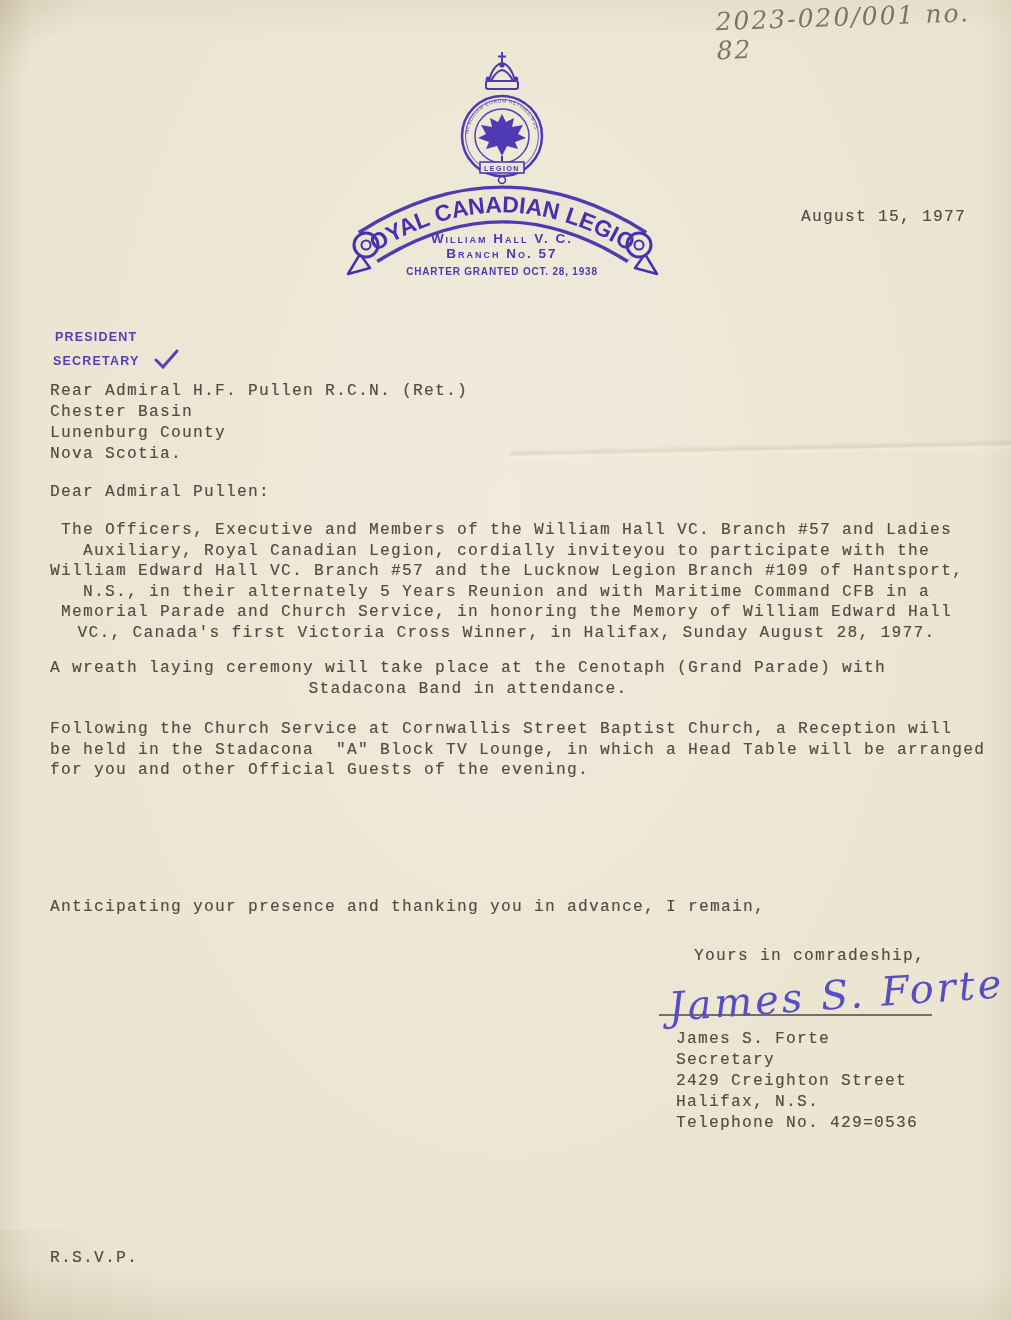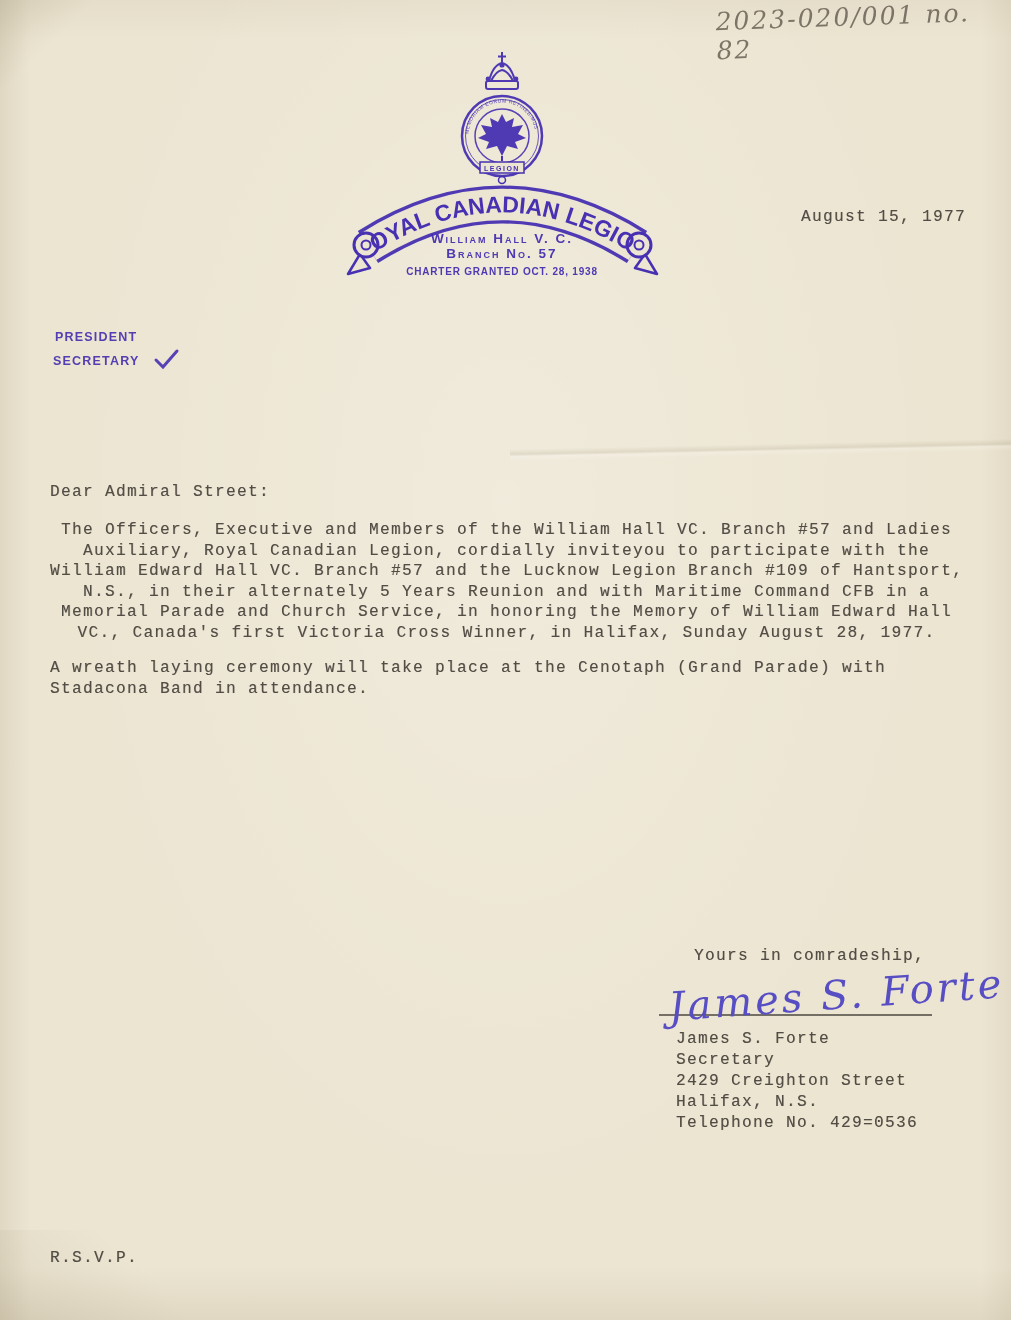--- a/index.html
+++ b/index.html
@@ -127,31 +127,39 @@
   <div class="tw" style="left:765px; top:207px;margin-left:36px;">August 15, 1977</div>
 
   <div class="stamp" style="left:55px; top:330px;">PRESIDENT</div>
   <div class="stamp" style="left:53px; top:354px;">SECRETARY</div>
   <div class="check">
     <svg width="28" height="22" viewBox="0 0 28 22">
       <path d="M4 12 L11 19 L25 3" stroke="#4730b2" stroke-width="3" fill="none" stroke-linecap="round"></path>
     </svg>
   </div>
 
+  <div class="tw addr" style="left:50px; top:381px;">Rear Admiral H.F. Pullen R.C.N. (Ret.)
+Chester Basin
+Lunenburg County
+Nova Scotia.</div>
 
-  <div class="tw" style="left:50px; top:482px;">Dear Admiral Street:</div>
+  <div class="tw" style="left:50px; top:482px;">Dear Admiral Pullen:</div>
 
   <div class="tw" style="left:50px; top:520px;text-align:center;">The Officers, Executive and Members of the William Hall VC. Branch #57 and Ladies
 Auxiliary, Royal Canadian Legion, cordially inviteyou to participate with the
 William Edward Hall VC. Branch #57 and the Lucknow Legion Branch #109 of Hantsport,
 N.S., in their alternately 5 Years Reunion and with Maritime Command CFB in a
 Memorial Parade and Church Service, in honoring the Memory of William Edward Hall
 VC., Canada's first Victoria Cross Winner, in Halifax, Sunday August 28, 1977.</div>
-  <div class="tw" style="left:50px; top:658px;">A wreath laying ceremony will take place at the Cenotaph (Grand Parade) with
+  <div class="tw" style="left:50px; top:658px;text-align:center;">A wreath laying ceremony will take place at the Cenotaph (Grand Parade) with
 Stadacona Band in attendance.</div>
+  <div class="tw" style="left:50px; top:719px;">Following the Church Service at Cornwallis Street Baptist Church, a Reception will
+be held in the Stadacona  "A" Block TV Lounge, in which a Head Table will be arranged
+for you and other Official Guests of the evening.</div>
+  <div class="tw" style="left:50px; top:897px;">Anticipating your presence and thanking you in advance, I remain,</div>
 
   <div class="tw" style="left:678px; top:946px;margin-left:16px;">Yours in comradeship,</div>
   <div class="sig-line"></div>
   <div class="sig-script">James S. Forte</div>
   <div class="tw addr" style="left:676px; top:1029px;">James S. Forte
 Secretary
 2429 Creighton Street
 Halifax, N.S.
 Telephone No. 429=0536</div>
 

